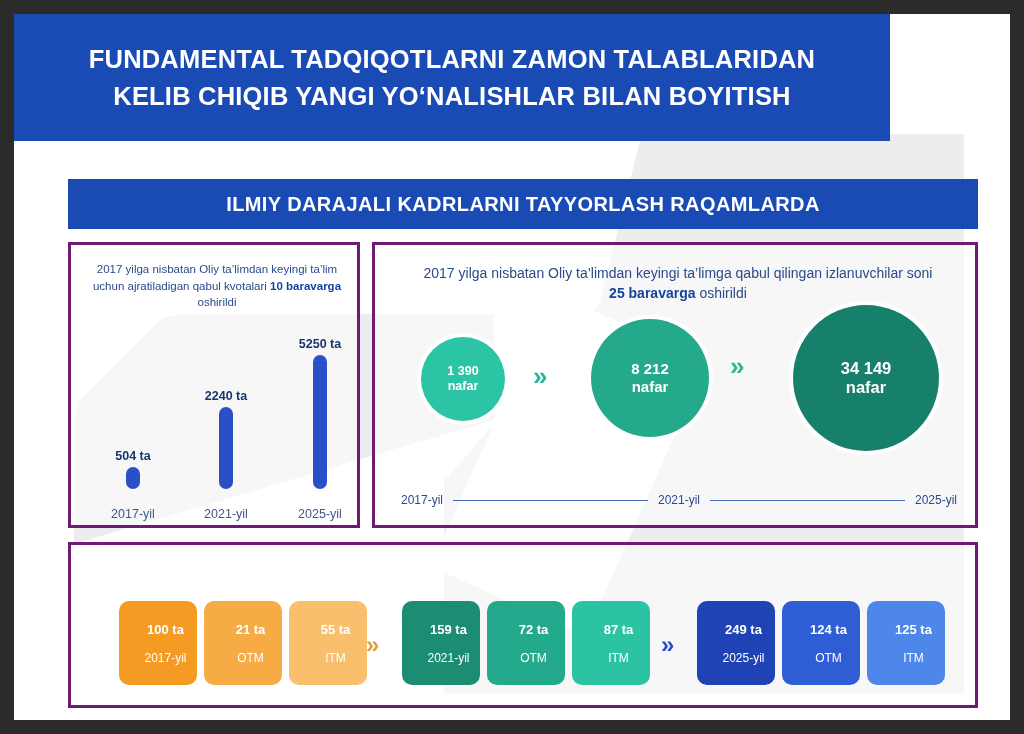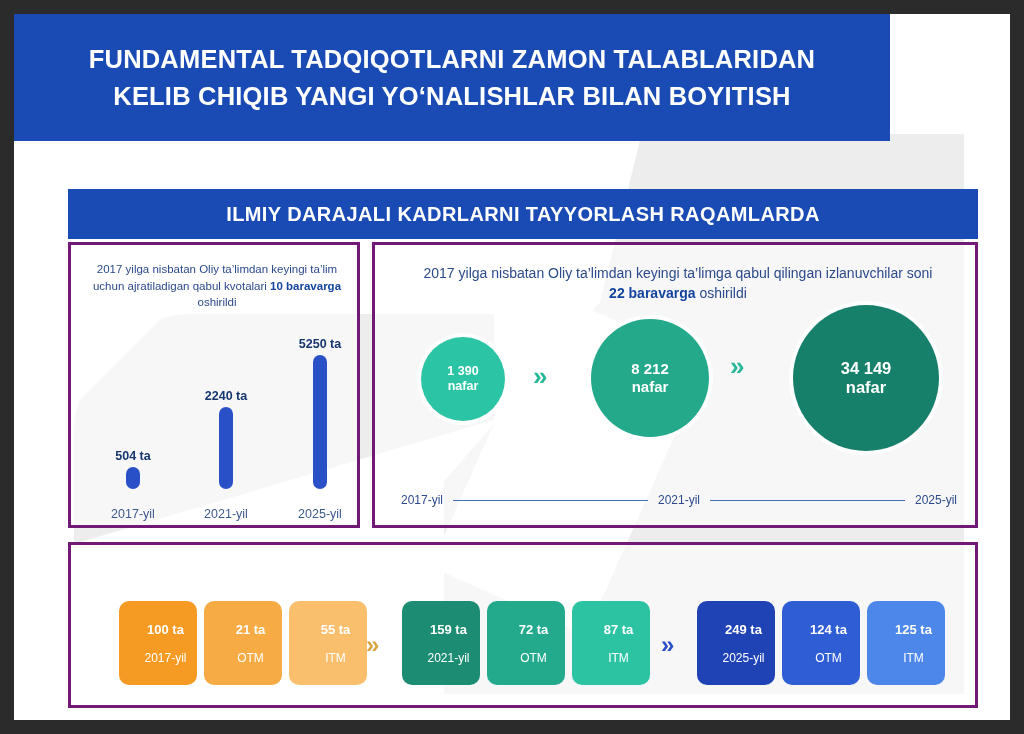--- a/index.html
+++ b/index.html
@@ -71,21 +71,20 @@
   
   .section-bar {
     position: absolute;
     left: 54px; top: 165px;
     width: 910px; height: 50px;
     background: #1a4bb5;
     display: flex;
     align-items: center;
     justify-content: center;
     z-index: 4;
-    margin-top: 10px;
   }
   .section-bar-title {
     color: #ffffff;
     font-size: 20px;
     font-weight: bold;
     letter-spacing: .4px;
   }
 
   
   .panel {
@@ -302,21 +301,21 @@
       <div class="bar-col bar-col-2">
         <div class="bar-value" style="bottom:180px">5250 ta</div>
         <div class="bar-rect" style="height:134px"></div>
         <div class="bar-axis">2025-yil</div>
       </div>
     </div>
   </div>
 
   <div class="panel panel-right">
     <div class="cap cap-right">
-      <span>2017 yilga nisbatan Oliy ta’limdan keyingi ta’limga qabul qilingan izlanuvchilar soni </span><b>22 baravarga</b><span> oshirildi</span>
+      <span>2017 yilga nisbatan Oliy ta’limdan keyingi ta’limga qabul qilingan izlanuvchilar soni </span><b>25 baravarga</b><span> oshirildi</span>
     </div>
 
     <div class="circles">
       <div class="circle circle-0">
         <div class="num">1 390</div>
         <div class="unit">nafar</div>
       </div>
 
       <div class="chev chev-0">
         <span>»</span>

